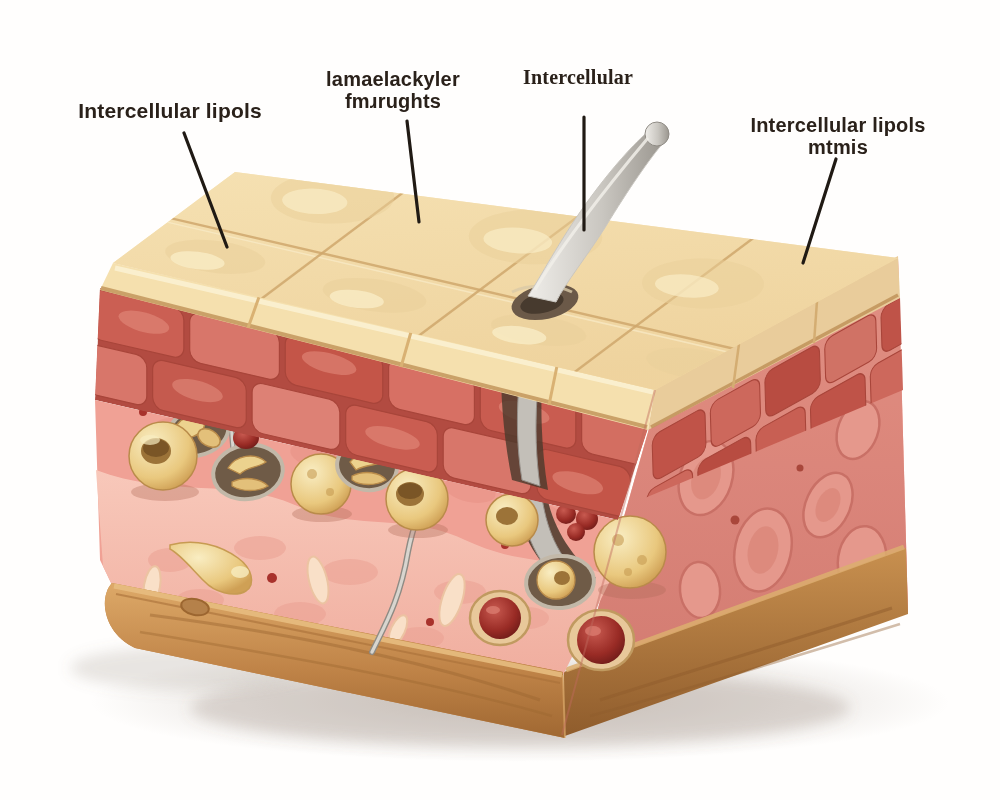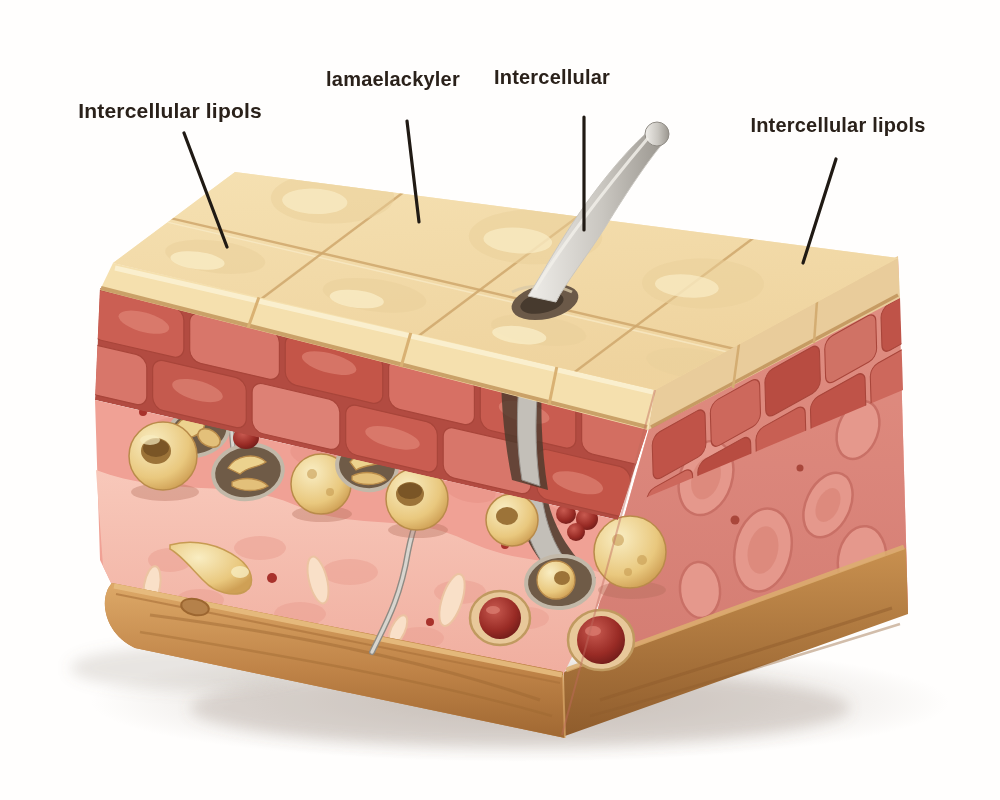--- a/index.html
+++ b/index.html
@@ -372,21 +372,23 @@
   <line x1="836" y1="159" x2="803" y2="263"></line>
 </g>
 </svg>
 
 <div class="lbl" style="left:55px;top:100px;width:230px;font-size:21px;">
   <span class="l1">Intercellular lipols</span>
   <span class="l2"></span>
 </div>
 <div class="lbl" style="left:293px;top:68px;width:200px;">
   <span class="l1">lamaelackyler</span>
-</div>
-<div class="lbl" style="left:452px;top:66px;width:200px;">
+  <span class="l2">fmɹrughts</span>
+</div>
+<div class="lbl" style="left:478px;top:66px;width:200px;font-family:Liberation Serif, serif;">
   <span class="l1">Intercellular</span>
 </div>
 <div class="lbl" style="left:718px;top:114px;width:240px;">
   <span class="l1">Intercellular lipols</span>
+  <span class="l2">mtmis</span>
 </div>
 
 </div>
 
 </body></html>

